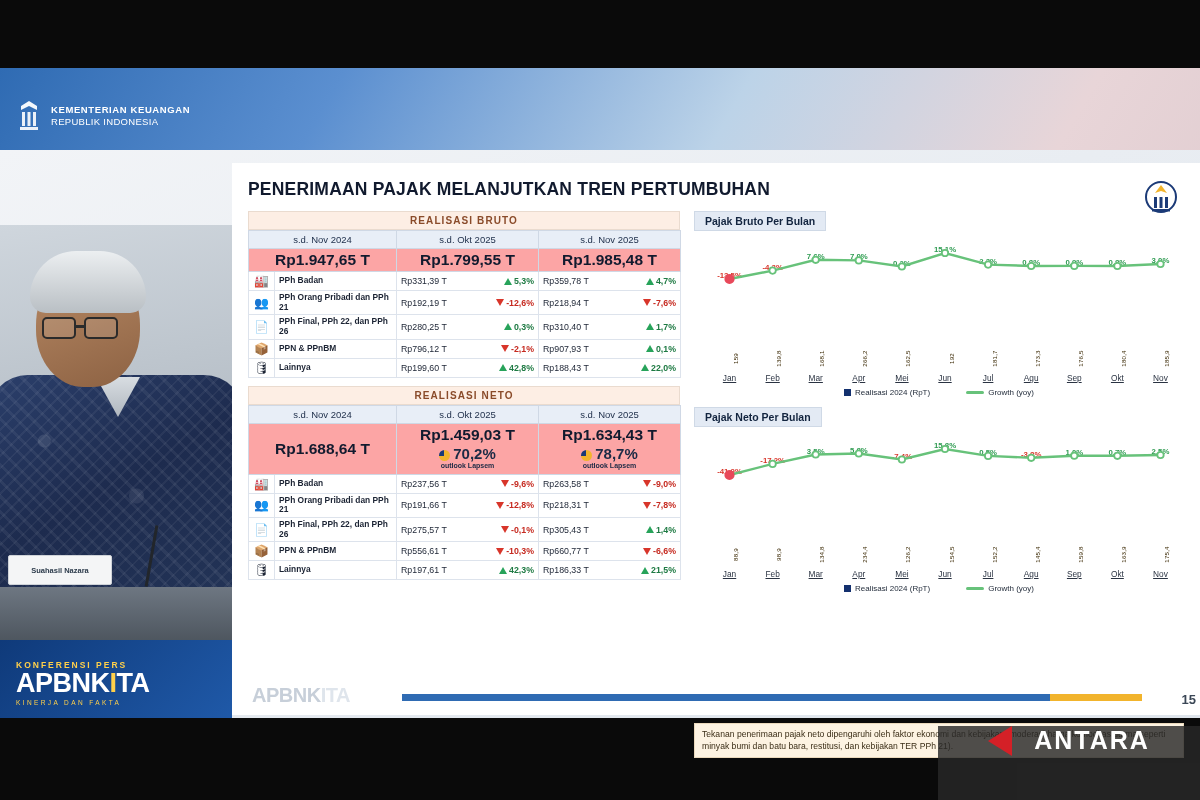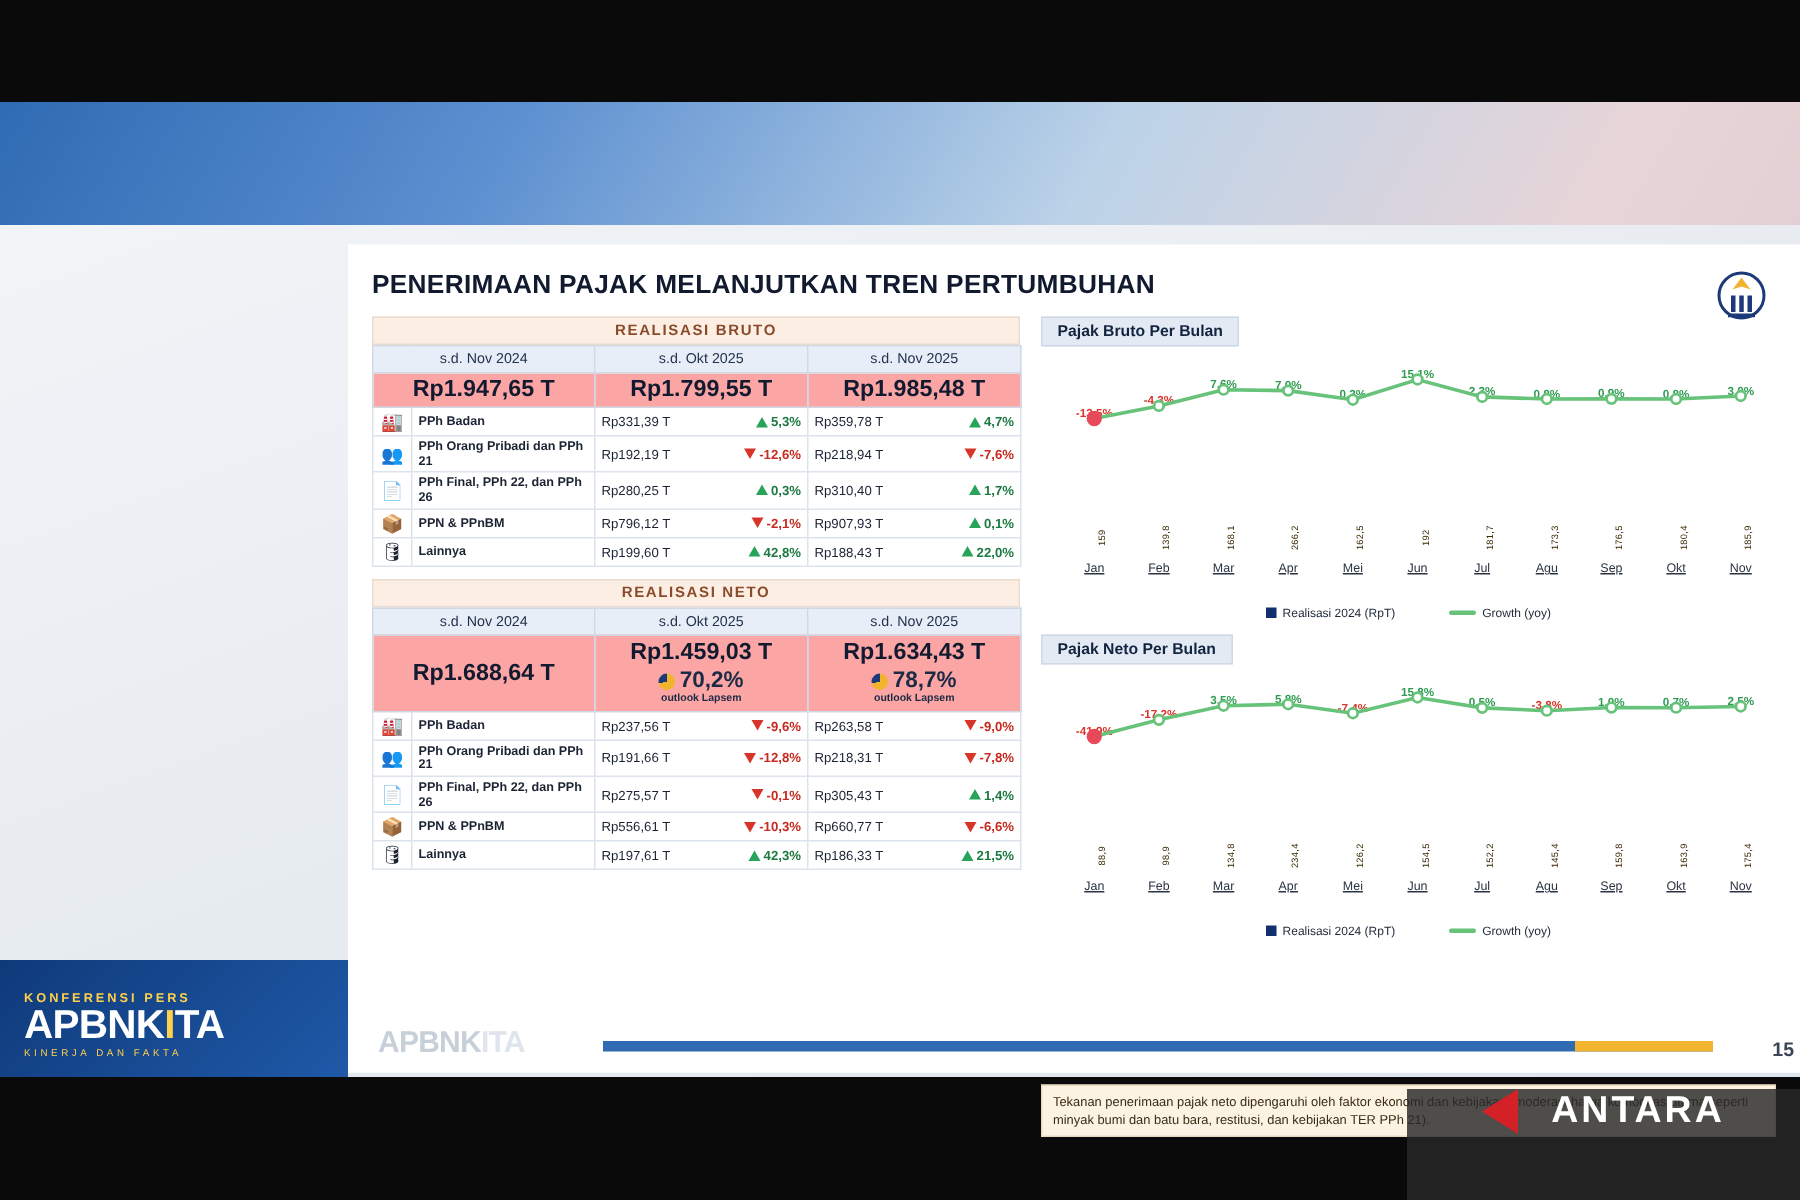--- a/index.html
+++ b/index.html
@@ -159,21 +159,21 @@
     position:absolute; bottom:3px; left:50%; transform:translateX(-50%) rotate(-90deg);
     transform-origin:center; font-size:6.2px; color:#fff; white-space:nowrap; letter-spacing:.2px;
   }
   .bar.b2 .bv { color:#3c2a05; }
   .xaxis { position:absolute; left:14px; right:2px; bottom:4px; display:flex; }
   .xaxis div { flex:1; text-align:center; font-size:8.3px; color:#2a3342;text-decoration:underline; }
   .growth { position:absolute; left:14px; right:2px; top:0; height:46px; }
   .growth svg { position:absolute; inset:0; width:100%; height:100%; overflow:visible; }
   .glabels { position:absolute; left:14px; right:2px; top:0; display:flex; }
   .glabels div { flex:1; text-align:center; font-size:7.8px; font-weight:bold; }
-  .legend { display:flex; gap:36px; justify-content:center; align-items:center; margin-top:17px; }
+  .legend { display:flex; gap:36px; justify-content:center; align-items:center; margin-top:1px; }
   .legend span { font-size:8px; color:#1d2736; display:flex; align-items:center; gap:4px; }
   .sw-bar { width:7px; height:7px; background:#13306e; }
   .sw-line { width:18px; height:3px; background:#67c27a; border-radius:2px; }
 
   .note {
     position:absolute; left:462px; top:560px; width:490px; background:#fdf3e2; border:1px solid #ead9bc;
     font-size:8.6px; color:#3a2d16; padding:5px 7px; line-height:1.35;
   }
 
   
@@ -195,21 +195,51 @@
 </head>
 <body>
 
 <div id="stage">
 
   <div class="backdrop"></div>
   <div class="backdrop-lower"></div>
   <div class="bar-top"></div>
   <div class="bar-bot"></div>
 
-
+  <div class="minlogo">
+    <svg class="emblem" viewBox="0 0 26 32">
+      <path d="M13 1 L21 6 L21 10 L13 6 L5 10 L5 6 Z" fill="#ffffff" opacity=".95"></path>
+      <rect x="6" y="12" width="3" height="14" fill="#fff" opacity=".9"></rect>
+      <rect x="11.5" y="12" width="3" height="14" fill="#fff" opacity=".9"></rect>
+      <rect x="17" y="12" width="3" height="14" fill="#fff" opacity=".9"></rect>
+      <rect x="4" y="27" width="18" height="3" fill="#fff" opacity=".9"></rect>
+    </svg>
+    <div class="txt">
+      <div>KEMENTERIAN KEUANGAN</div>
+      <span>REPUBLIK INDONESIA</span>
+    </div>
+  </div>
+
+  <div class="speaker">
+    <div class="sp-wall"></div>
+    <div class="sp-body">
+        <div class="sp-batik"></div>
+      </div>
+    <div class="sp-collar"></div>
+    <div class="sp-head"></div>
+    <div class="sp-hair"></div>
+    <div class="sp-glass1"></div>
+    <div class="sp-glass2"></div>
+    <div class="sp-bridge"></div>
+    <div class="sp-mic"></div>
+    <div class="sp-desk"></div>
+    <div class="nameplate">
+      <span>Suahasil Nazara</span>
+    </div>
+  </div>
 
   <div class="leftstrip"></div>
   <div class="presstag">
     <div class="kp">KONFERENSI PERS</div>
     <div class="apbn"><span>APBNK</span><em>I</em><span>TA</span></div>
     <div class="sub">KINERJA DAN FAKTA</div>
   </div>
 
   <div class="slide">
     <div class="slide-title">PENERIMAAN PAJAK MELANJUTKAN TREN PERTUMBUHAN</div>

